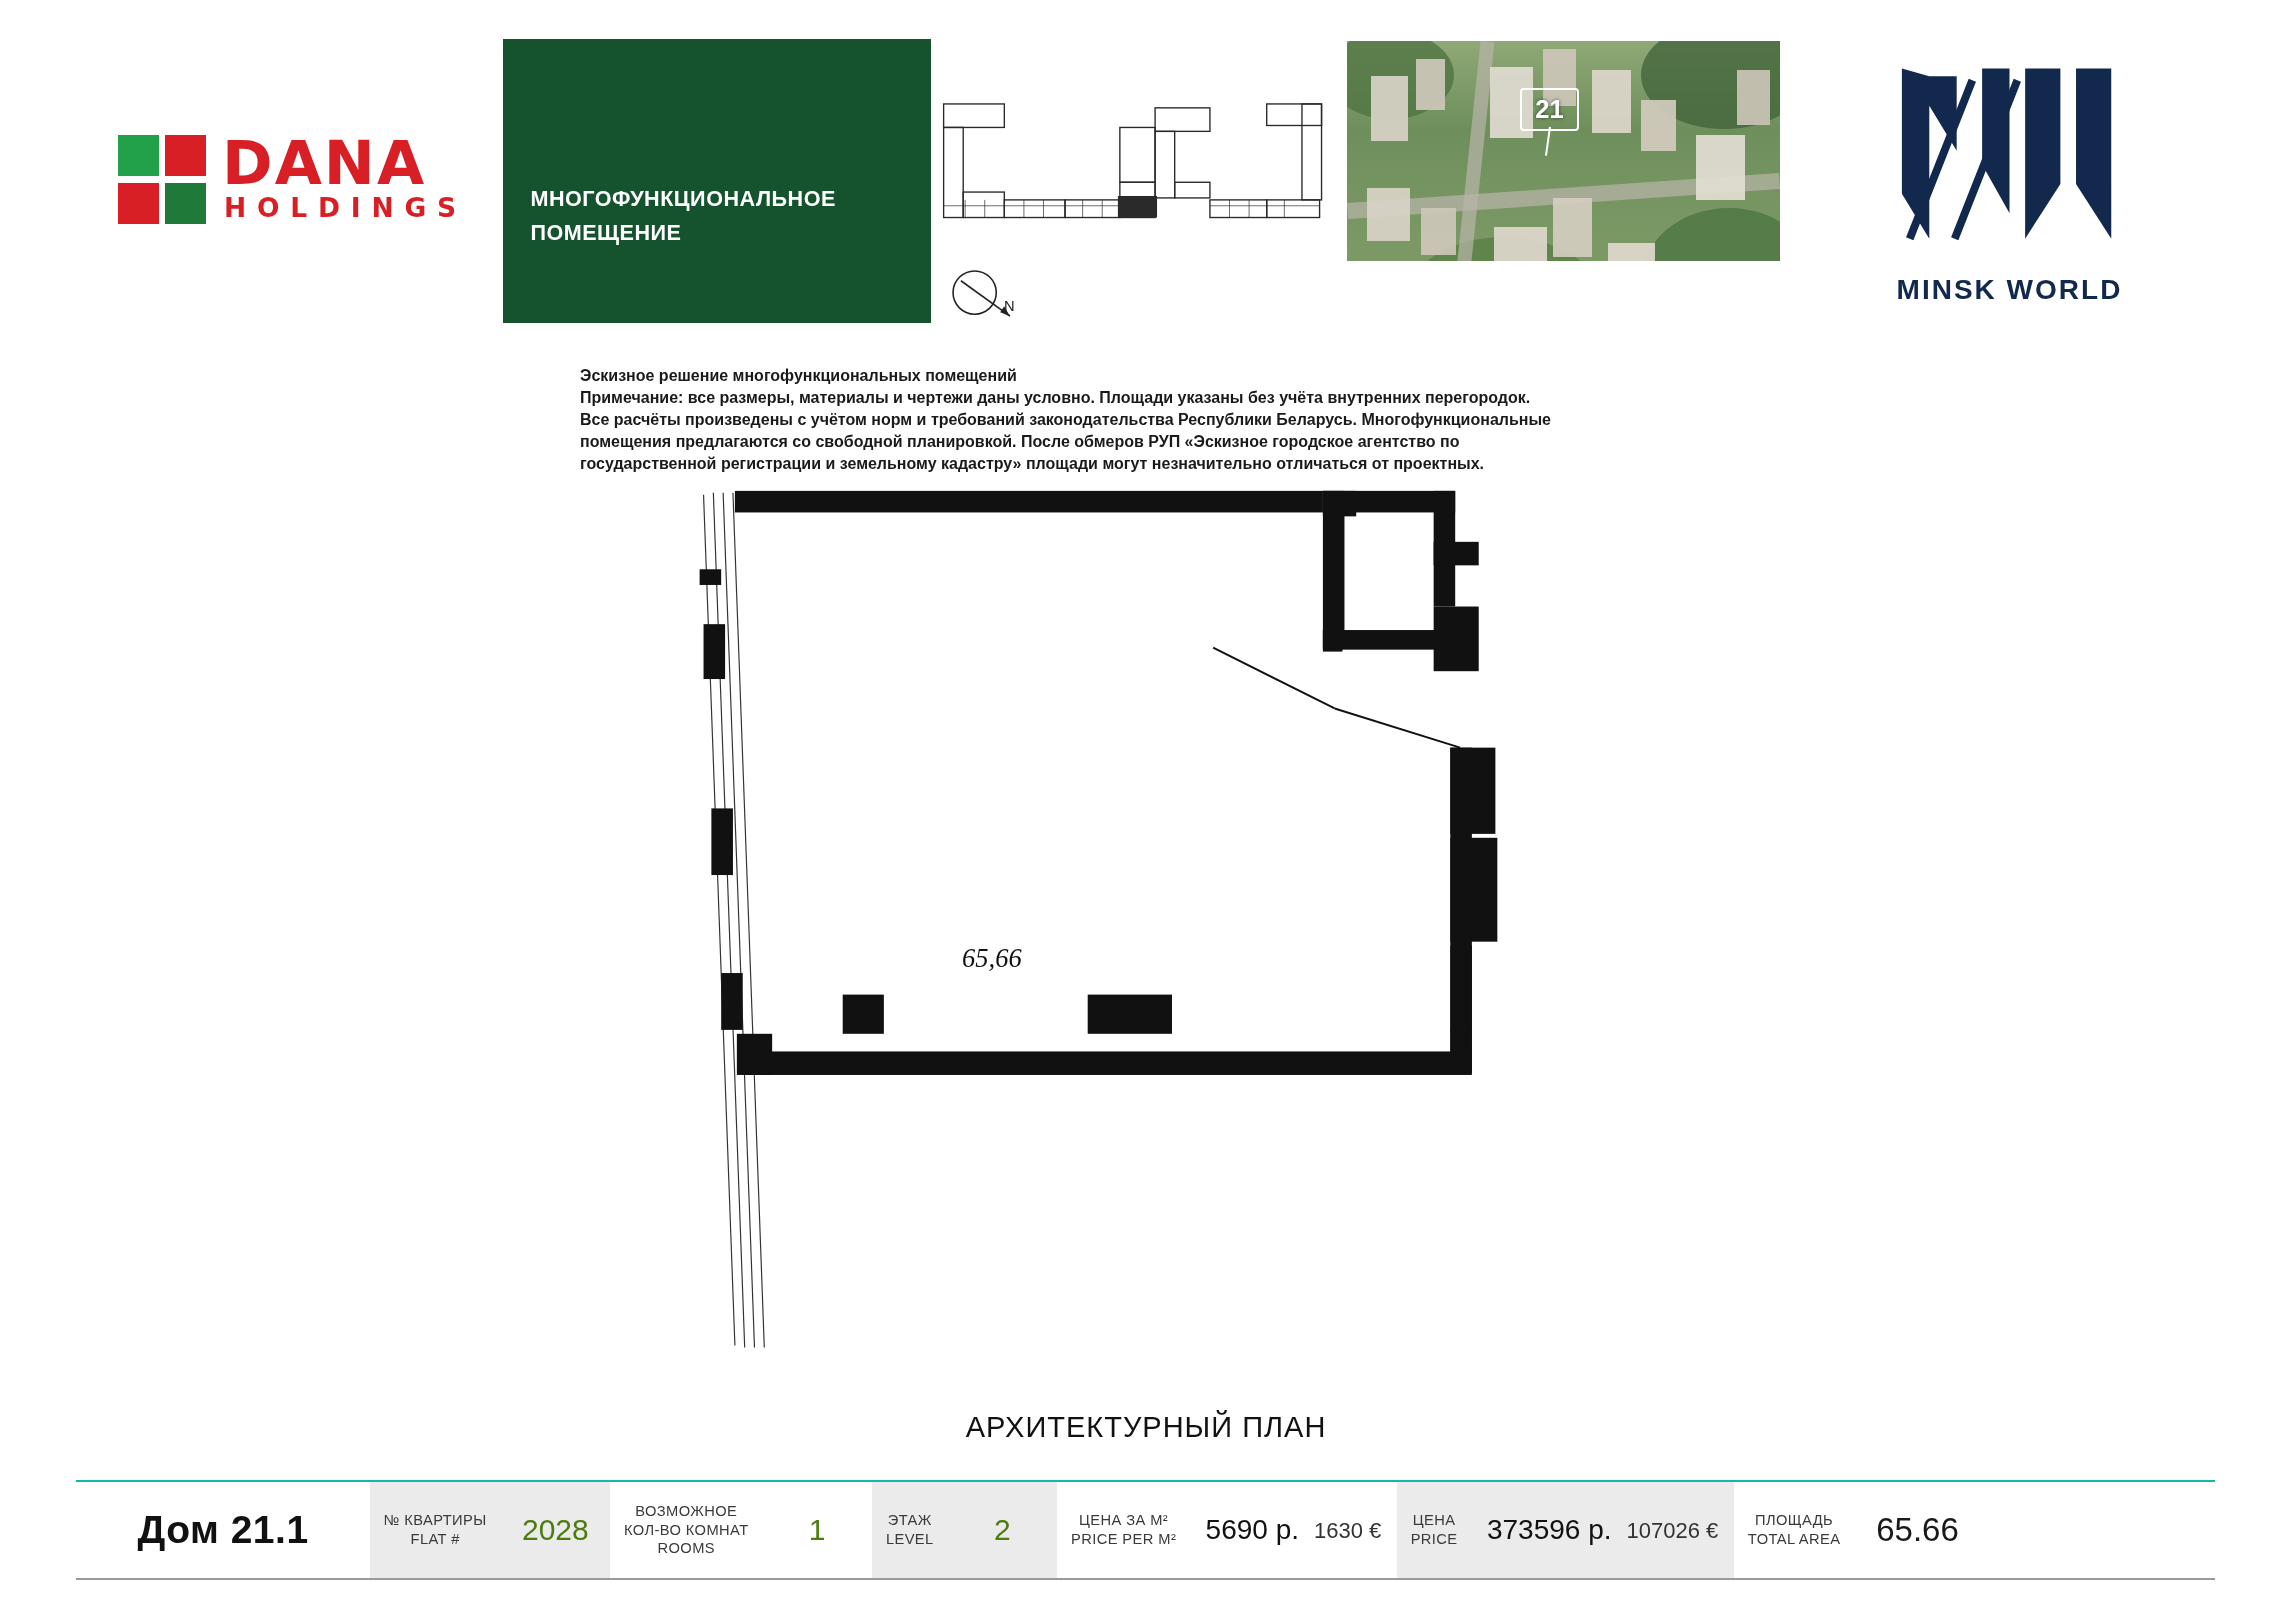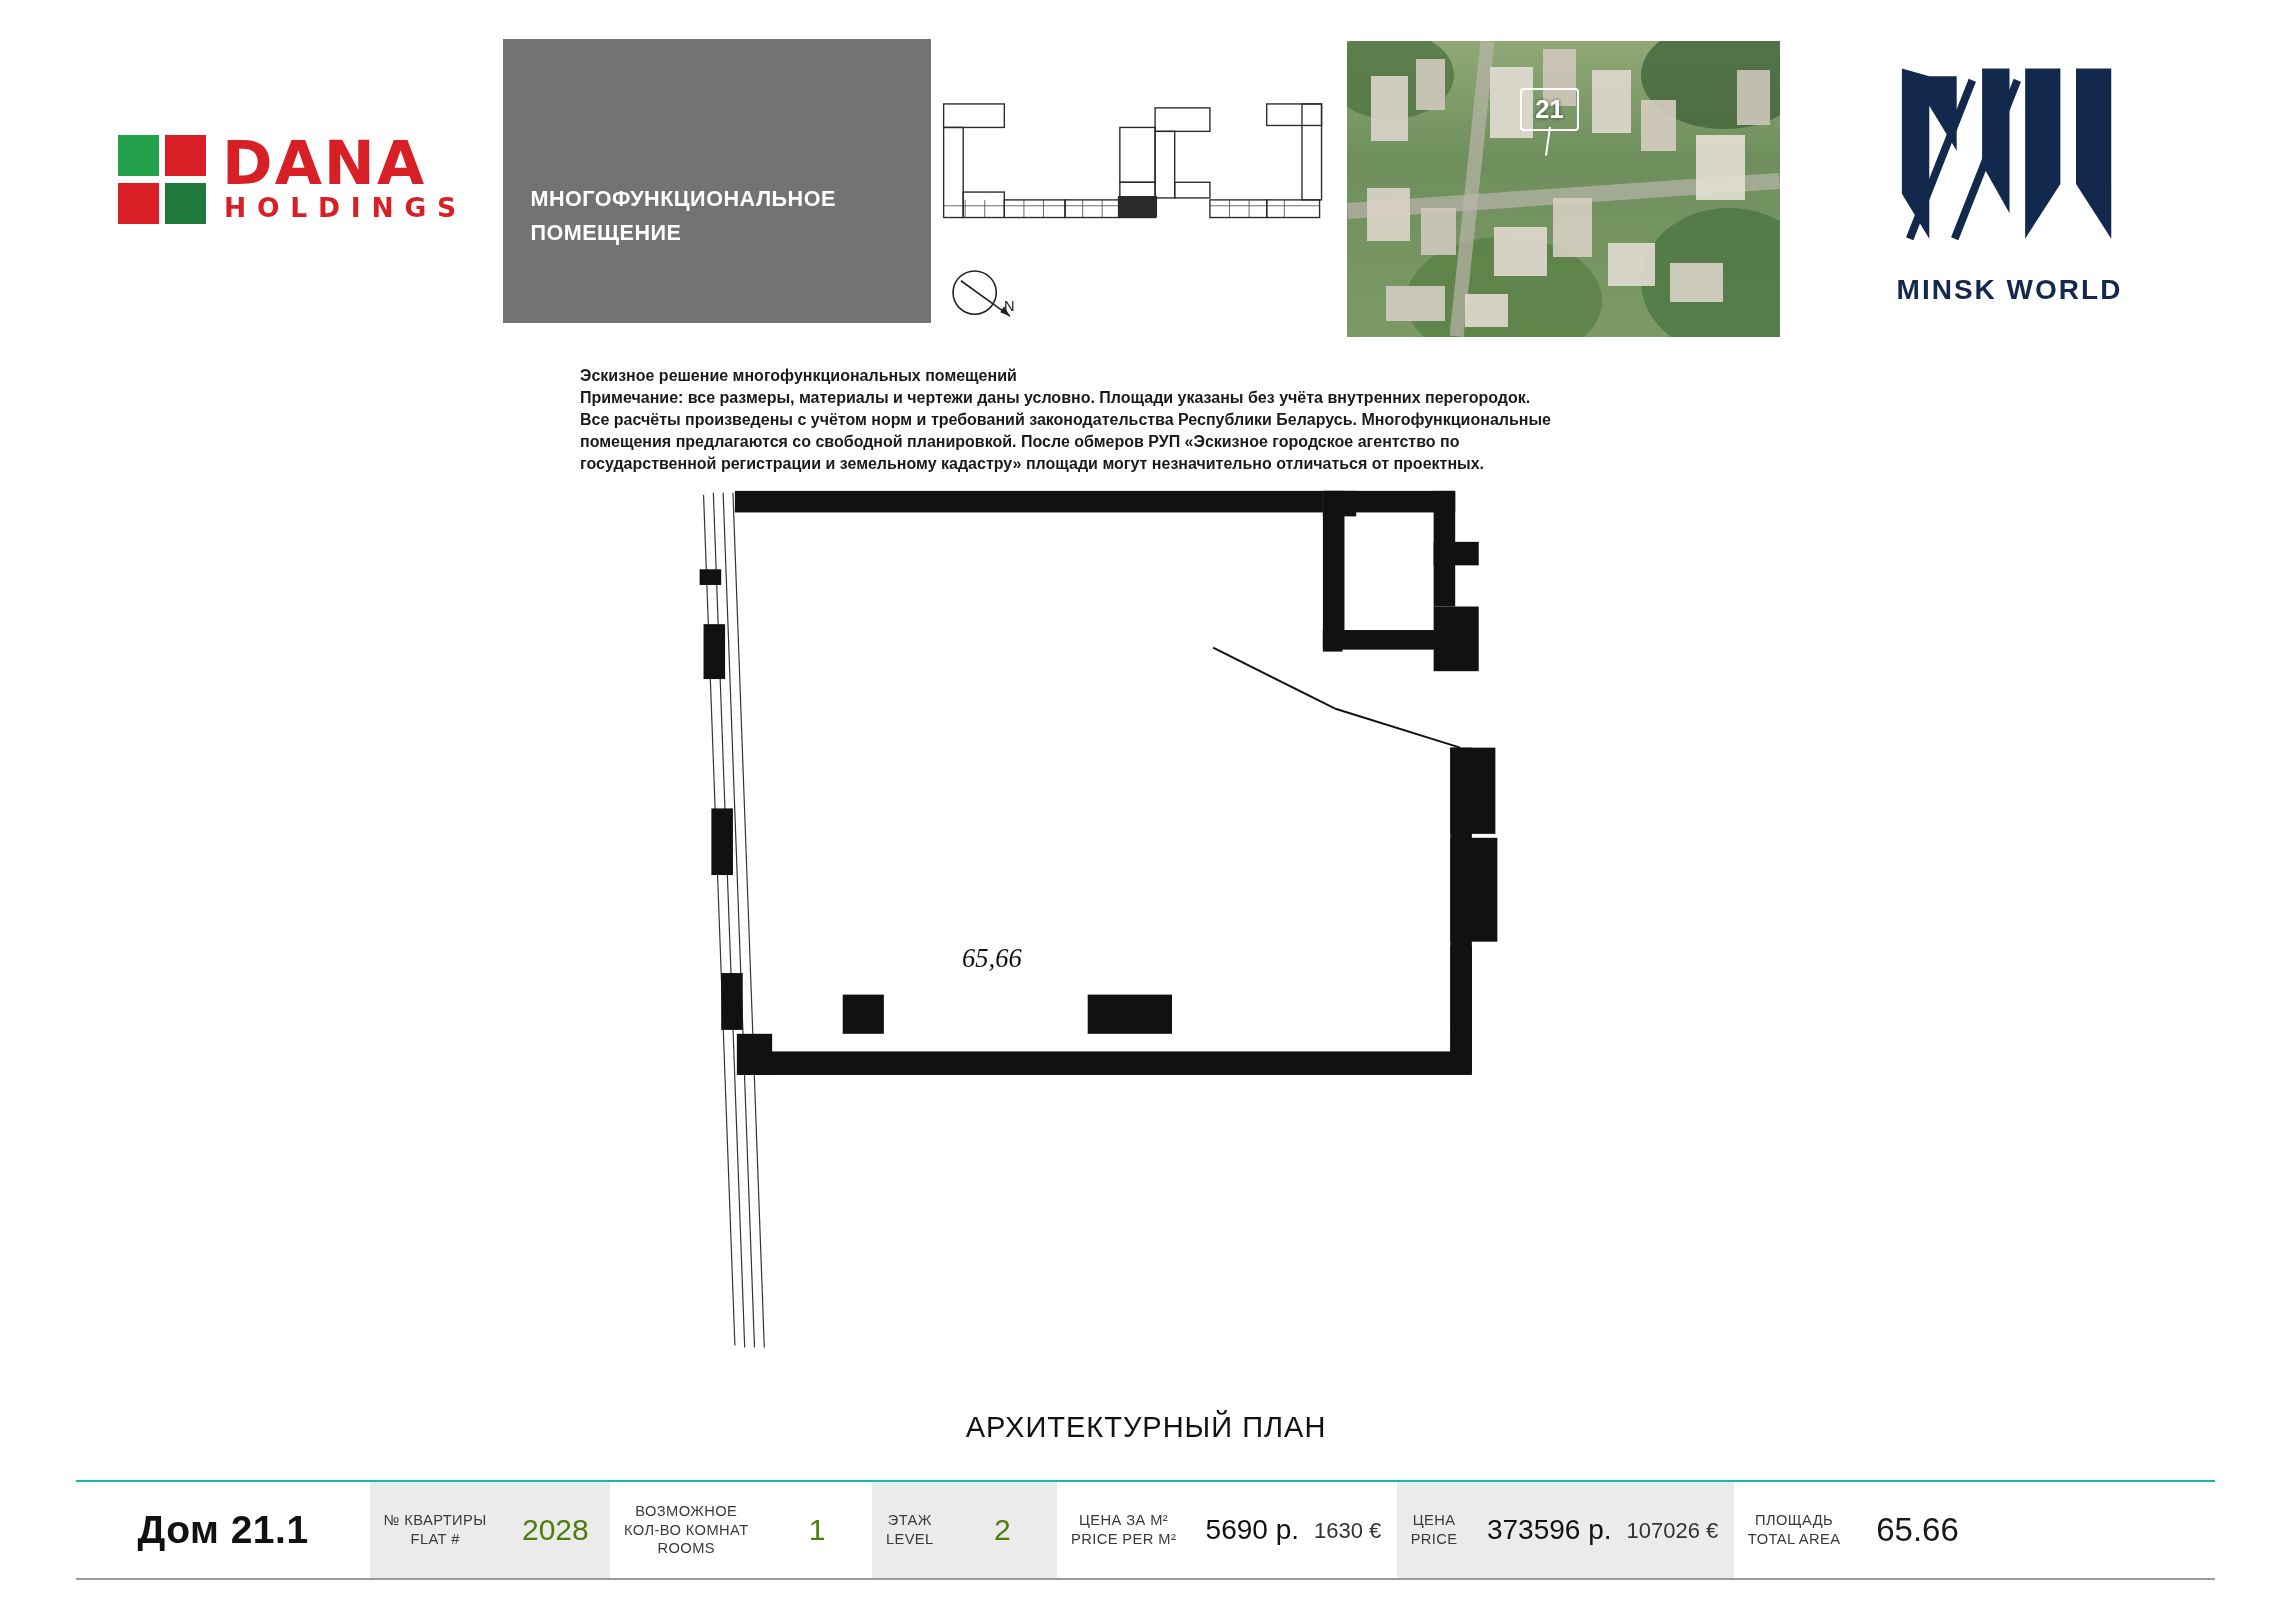--- a/index.html
+++ b/index.html
@@ -70,21 +70,21 @@
     font-family: "DejaVu Sans", sans-serif;
   }
 
   
   .title-box {
     position: absolute;
     left: 503px;
     top: 39px;
     width: 428px;
     height: 284px;
-    background: #737373;
+    background: #14532d;
   }
   .title-box .t-line {
     position: absolute;
     left: 0;
     width: 428px;
     text-align: left;
     color: #ffffff;
     font-size: 21.6px;
     font-weight: bold;
     letter-spacing: 0.5px;
@@ -119,21 +119,21 @@
     font-size: 14.7px;
     color: #222;
   }
 
   
   .aerial {
     position: absolute;
     left: 1347px;
     top: 41px;
     width: 433px;
-    height: 296px;
+    height: 220px;
     overflow: hidden;
     background: linear-gradient(180deg, #8fa876 0%, #6e8f5c 40%, #7d9a66 100%);
     text-decoration: underline;
   }
   .aerial .blobs { position: absolute; inset: 0; }
   .aerial .bl {
     position: absolute;
     background: #cfc9bd;
     opacity: .92;
   }

